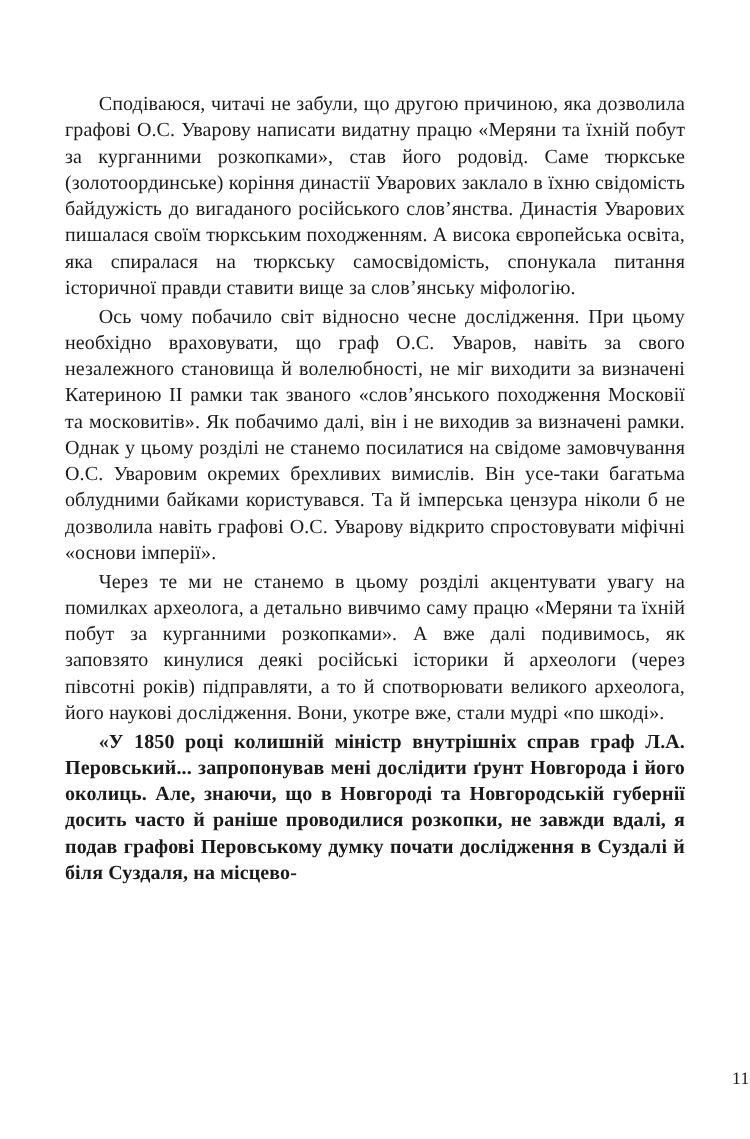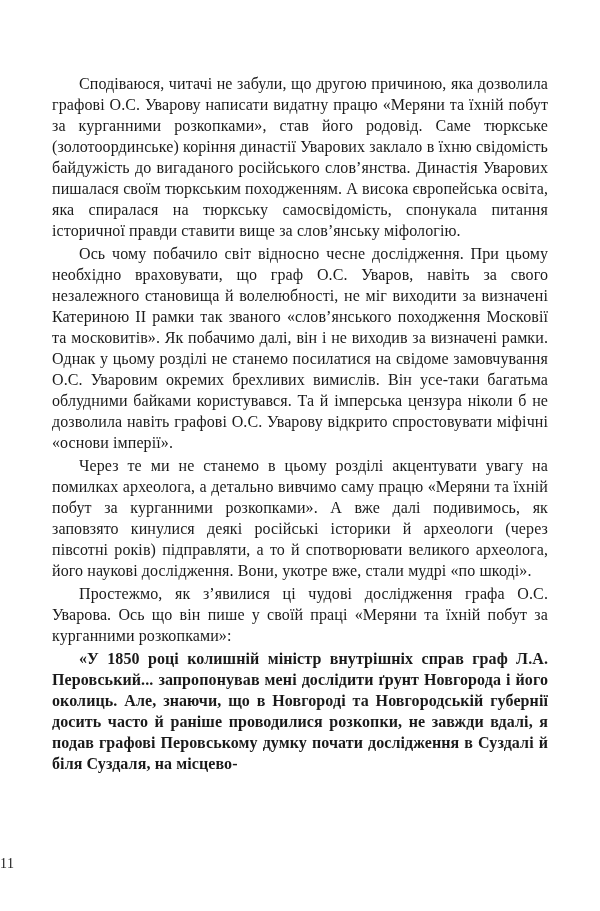--- a/index.html
+++ b/index.html
@@ -36,31 +36,30 @@
     letter-spacing: 0.1px;
   }
   .para.bold {
     font-weight: bold;
   }
   .page-number {
     position: absolute;
     left: 0;
     right: 0;
     top: 856px;
-    text-align: left;
+    text-align: right;
     font-size: 14px;
     letter-spacing: 0.5px;
     color: #1a1a1a;
   }
 </style>
 </head>
 <body>
 
 <div class="page">
   <div class="text-block">
     <p class="para">Сподіваюся, читачі не забули, що другою причиною, яка дозволила графові О.С. Уварову написати видатну працю «Меряни та їхній побут за курганними розкопками», став його родовід. Саме тюркське (золотоординське) коріння династії Уварових заклало в їхню свідомість байдужість до вигаданого російського слов’янства. Династія Уварових пишалася своїм тюркським походженням. А висока європейська освіта, яка спиралася на тюркську самосвідомість, спонукала питання історичної правди ставити вище за слов’янську міфологію.</p>
     <p class="para">Ось чому побачило світ відносно чесне дослідження. При цьому необхідно враховувати, що граф О.С. Уваров, навіть за свого незалежного становища й волелюбності, не міг виходити за визначені Катериною II рамки так званого «слов’янського походження Московії та московитів». Як побачимо далі, він і не виходив за визначені рамки. Однак у цьому розділі не станемо посилатися на свідоме замовчування О.С. Уваровим окремих брехливих вимислів. Він усе-таки багатьма облудними байками користувався. Та й імперська цензура ніколи б не дозволила навіть графові О.С. Уварову відкрито спростовувати міфічні «основи імперії».</p>
     <p class="para">Через те ми не станемо в цьому розділі акцентувати увагу на помилках археолога, а детально вивчимо саму працю «Меряни та їхній побут за курганними розкопками». А вже далі подивимось, як заповзято кинулися деякі російські історики й археологи (через півсотні років) підправляти, а то й спотворювати великого археолога, його наукові дослідження. Вони, укотре вже, стали мудрі «по шкоді».</p>
-    <p class="para">Простежмо, як з’явилися ці чудові дослідження графа О.С. Уварова. Ось що він пише у своїй праці «Меряни та їхній побут за курганними розкопками»:</p>
     <p class="para bold">«У 1850 році колишній міністр внутрішніх справ граф Л.А. Перовський... запропонував мені дослідити ґрунт Новгорода і його околиць. Але, знаючи, що в Новгороді та Новгородській губернії досить часто й раніше проводилися розкопки, не завжди вдалі, я подав графові Перовському думку почати дослідження в Суздалі й біля Суздаля, на місцево-</p>
   </div>
   <div class="page-number">11</div>
 </div>
 
 </body></html>

